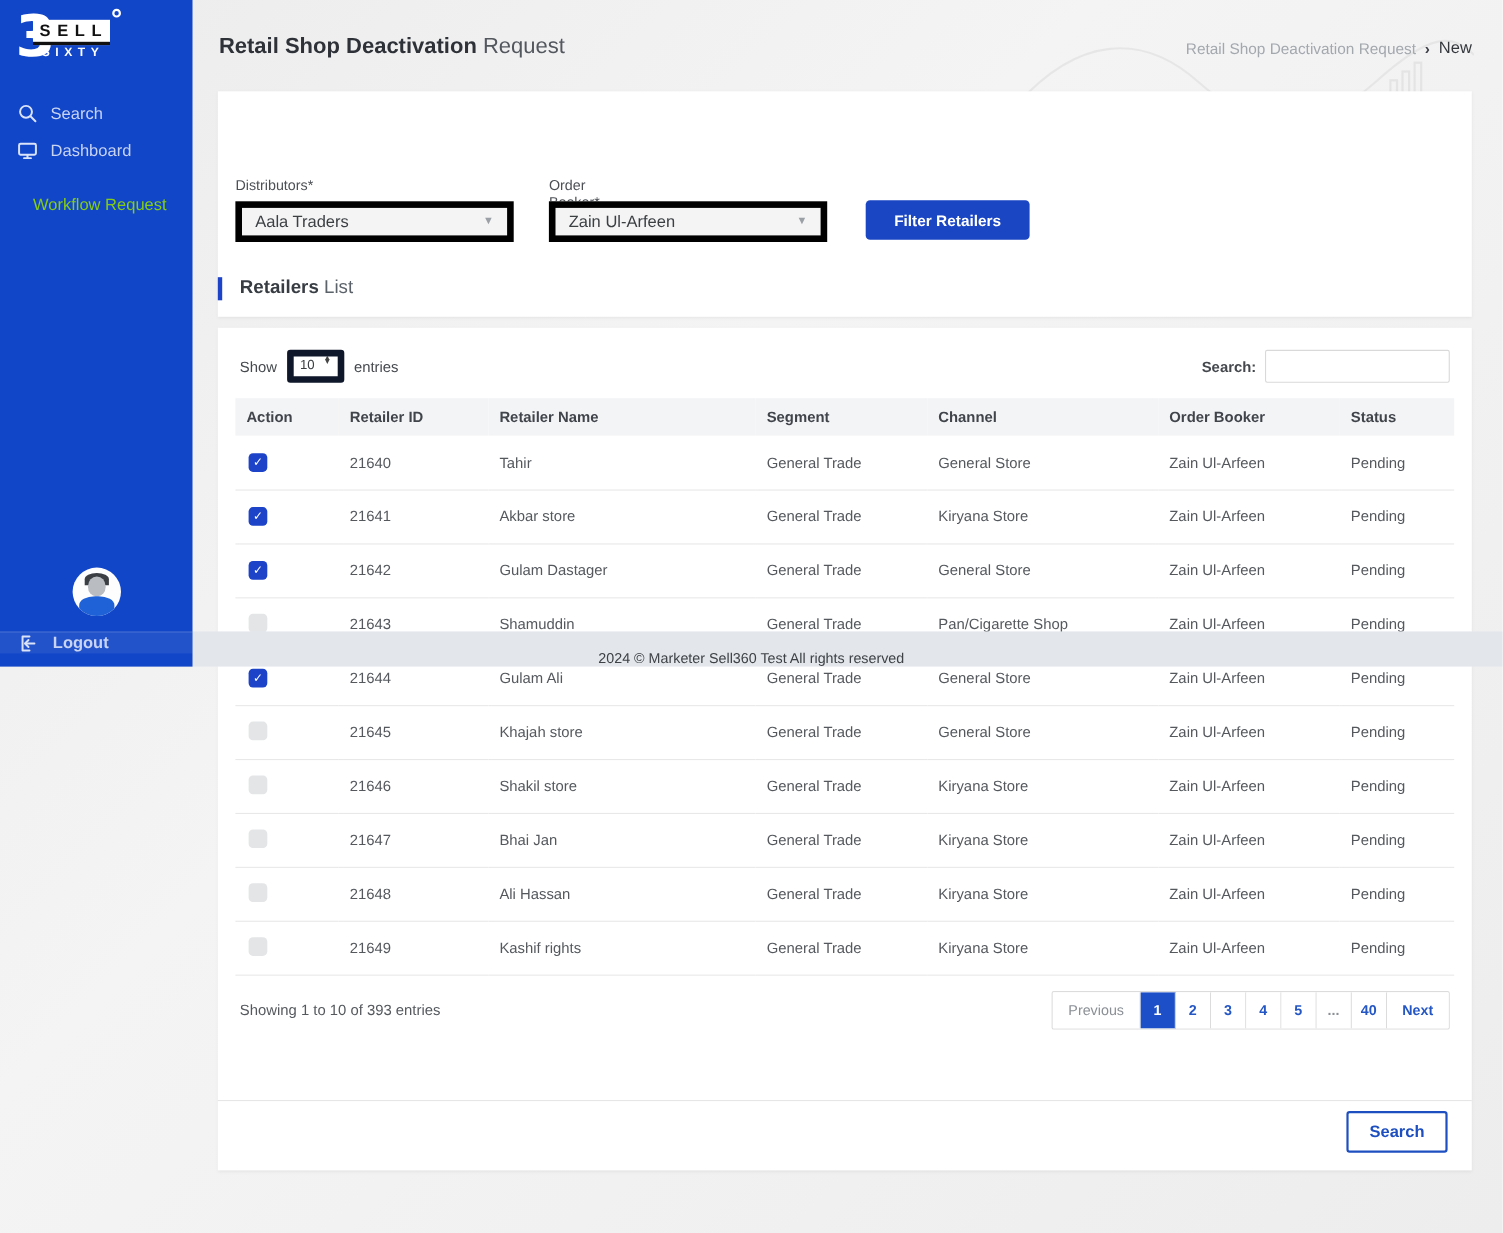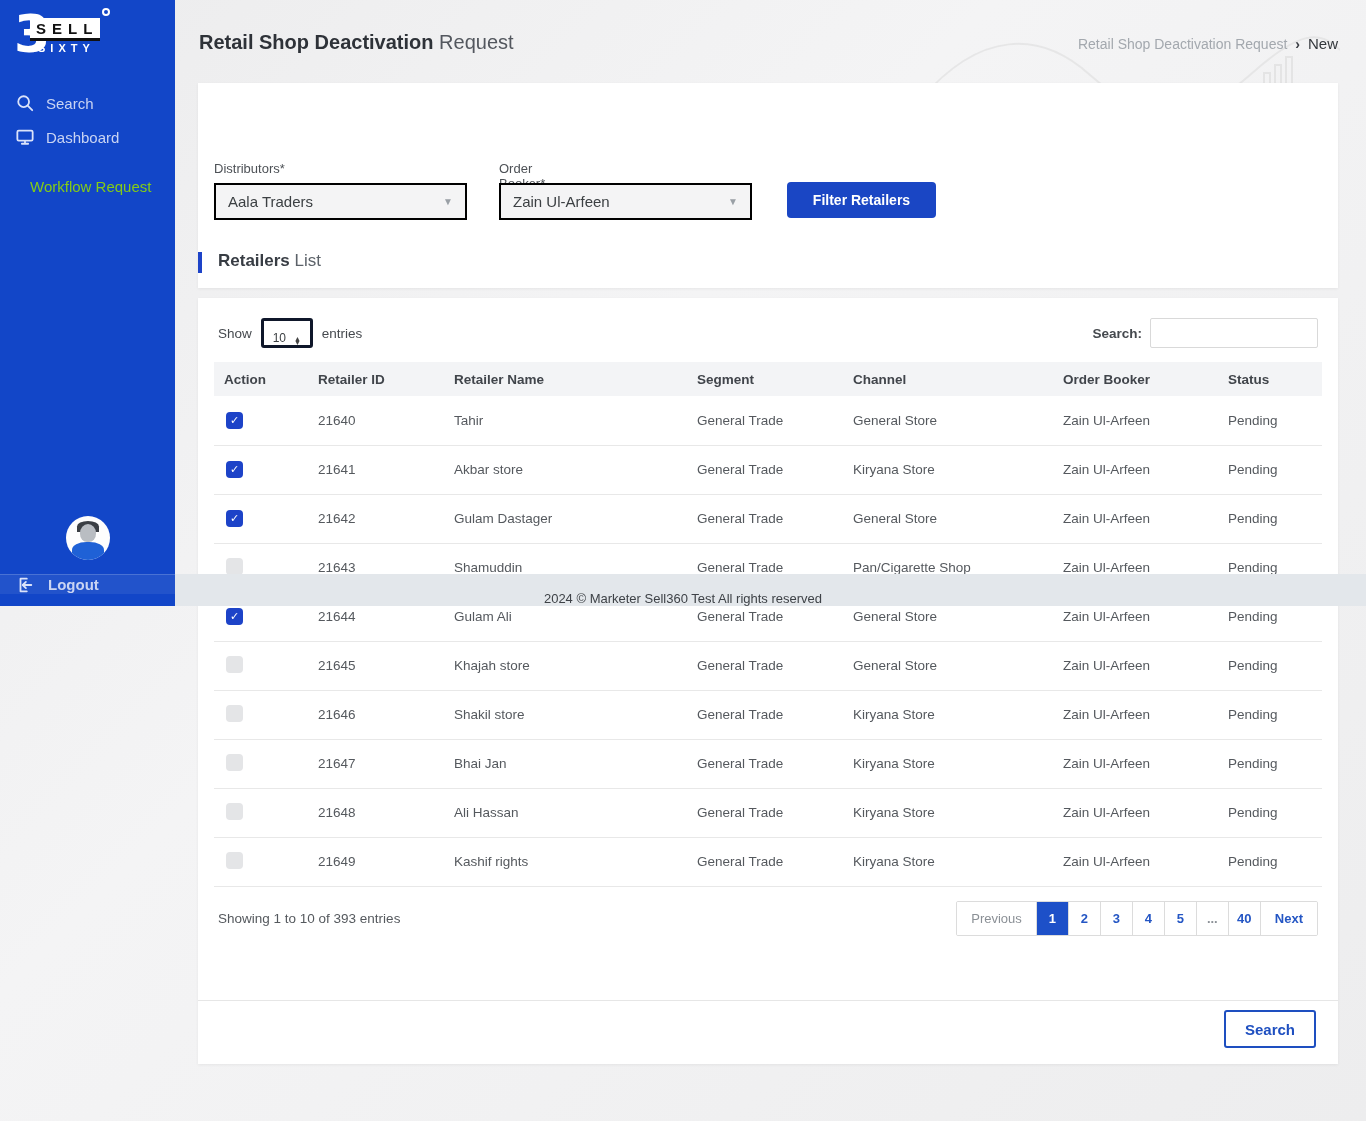--- a/index.html
+++ b/index.html
@@ -88,40 +88,40 @@
   .section-head b { color:#383d44; }
   .accent { position:absolute; left:0; top:1px; width:4px; height:21px; background:#1d43c8; }
   .sh-1 { margin-top:21px; }
   .sh-2 { position:absolute; left:0; top:168px; width:100%; }
 
   .form-row { position:absolute; left:16px; top:78px; }
   .f-label { font-size:13px; color:#4d5156; position:absolute; top:0; }
   .f-label.l1 { left:0; } .f-label.l2 { left:285px; }
   .select {
     position:absolute; top:22px; height:37px; width:253px; background:#f4f4f5;
-    border:2px solid #000000; display:flex; align-items:center; justify-content:space-between;
+    border:6px solid #000000; display:flex; align-items:center; justify-content:space-between;
     padding:0 12px; font-size:15px; color:#3c4043; cursor:pointer;
   }
   .select.s1 { left:0; } .select.s2 { left:285px; }
   .caret { color:#9aa0a6; font-size:10px; }
   .btn-filter {
     position:absolute; left:573px; top:21px; width:149px; height:36px;
     background:#1a46c4; color:#fff; border:none; border-radius:4px;
     font-size:14px; font-weight:bold; cursor:pointer; font-family:inherit;
   }
 
   
   .list-controls {
     display:flex; align-items:center; justify-content:space-between;
     padding:20px 20px 14px 20px; font-size:13.5px; color:#45494e;
   }
   .show-group { display:flex; align-items:center; gap:9px; }
   .show-select {
-    width:52px; height:30px; border:3px solid #0f172a; border-radius:3px;
-    display:flex; align-items:flex-end; justify-content:center; gap:8px;
+    width:52px; height:30px; border:6px solid #0f172a; border-radius:3px;
+    display:flex; align-items:flex-start; justify-content:center; gap:8px;
     font-size:12px; color:#3c4043; cursor:pointer; background:#fff;
   }
   .updown { display:flex; flex-direction:column; line-height:.55; font-size:7px; color:#444; }
   .search-group { display:flex; align-items:center; gap:8px; }
   .search-group label { font-weight:bold; color:#45494e; }
   .search-input {
     width:168px; height:30px; border:1px solid #d9d9d9; border-radius:2px;
     font-family:inherit; font-size:13px; padding:0 8px; outline:none;
   }
 

